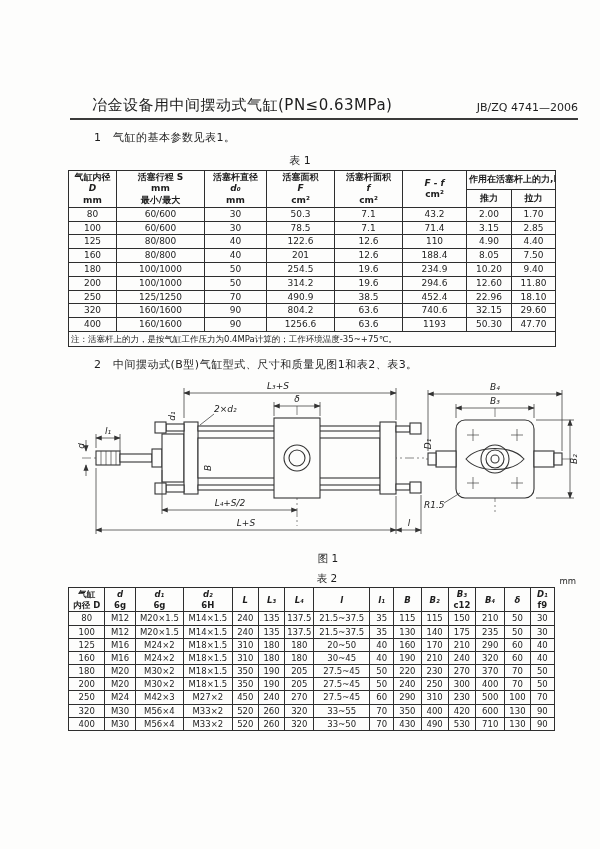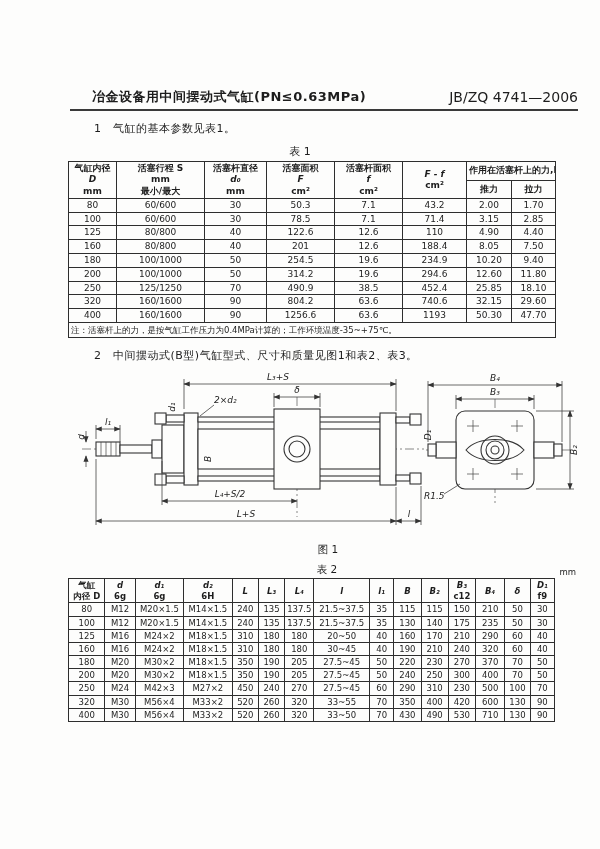--- a/index.html
+++ b/index.html
@@ -4,22 +4,22 @@
 <style>
   html,body{margin:0;padding:0;}
   body{
     width:600px;height:849px;background:#fbfbf9;color:#1d1d1d;
     font-family:"DejaVu Sans","Liberation Sans",sans-serif;
     position:relative;overflow:hidden;
   }
   .page{position:absolute;inset:0;background:#fdfdfc;}
   
   .title-row{display:flex;align-items:flex-end;margin:88px 22px 0 92px;}
-  .doc-title{font-size:13px;font-weight:bold;letter-spacing:.5px;white-space:nowrap;}
-  .std-no{margin-left:auto;font-size:14px;white-space:nowrap;padding-bottom:1px;}
+  .doc-title{font-size:15px;font-weight:normal;letter-spacing:.5px;white-space:nowrap;margin-top:8px;}
+  .std-no{margin-left:auto;font-size:11px;white-space:nowrap;padding-bottom:1px;}
   .title-rule{height:0;border-top:2px solid #3a3a3a;margin:3px 22px 0 70px;}
   
   .para{font-size:11px;margin:10px 22px 0 94px;letter-spacing:.5px;}
   
   .tcap{font-size:11px;text-align:center;margin:8px 0 2px 0;}
   .cap-row{position:relative;margin:6px 22px 1px 88px;height:14px;}
   .cap-row .cap-center{position:absolute;left:0;right:12px;text-align:center;font-size:10.5px;}
   .cap-row .cap-unit{position:absolute;right:2px;bottom:0;font-size:8.5px;}
   
   table{border-collapse:collapse;table-layout:fixed;width:487px;margin-left:68px;
@@ -170,21 +170,21 @@
           <td>12.60</td>
           <td>11.80</td>
         </tr>
         <tr>
           <td>250</td>
           <td>125/1250</td>
           <td>70</td>
           <td>490.9</td>
           <td>38.5</td>
           <td>452.4</td>
-          <td>25.85</td>
+          <td>22.96</td>
           <td>18.10</td>
         </tr>
         <tr>
           <td>320</td>
           <td>160/1600</td>
           <td>90</td>
           <td>804.2</td>
           <td>63.6</td>
           <td>740.6</td>
           <td>32.15</td>

